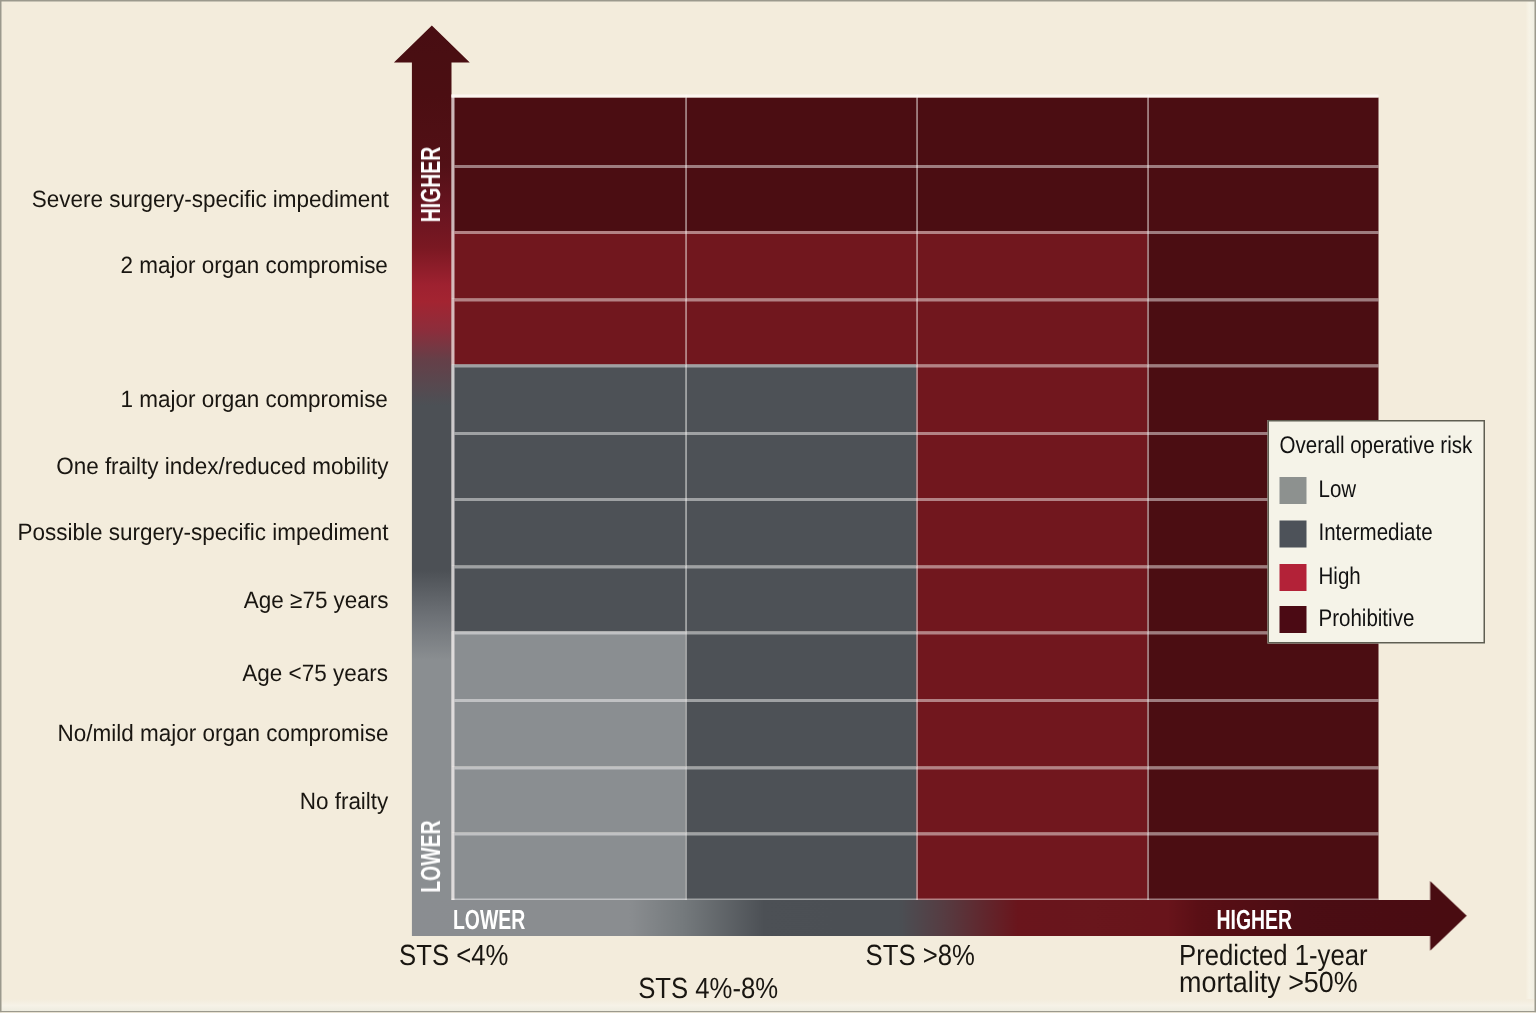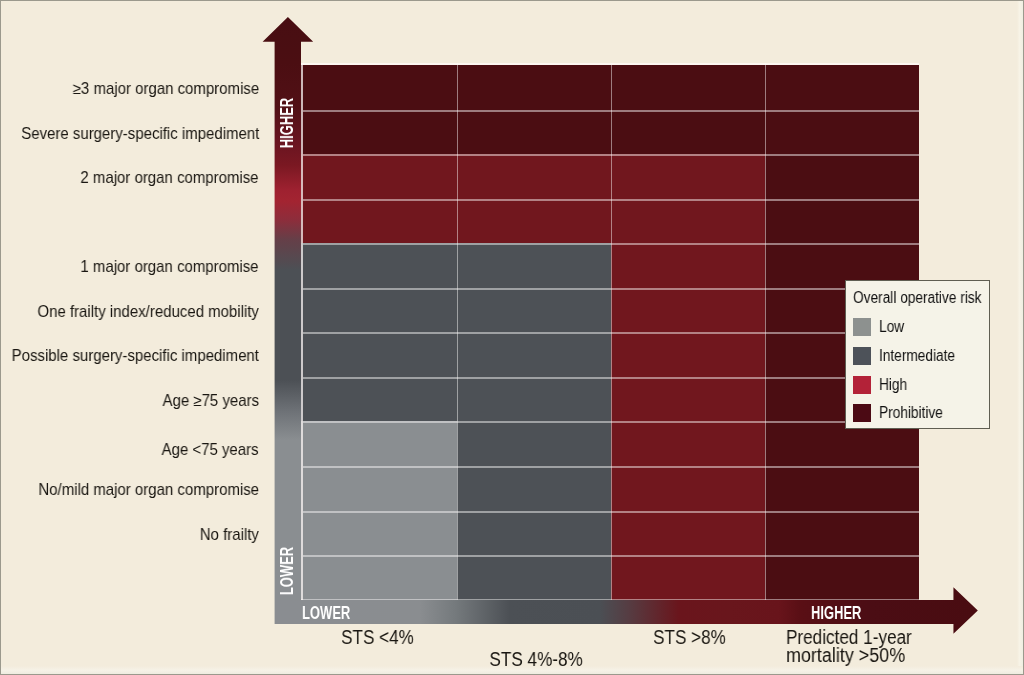--- a/index.html
+++ b/index.html
@@ -43,21 +43,21 @@
   .htxt{display:inline-block;color:#ffffff;font-weight:bold;
         line-height:24px;white-space:nowrap;
         transform:scaleX(.70);transform-origin:0 50%;will-change:transform;}
 
   
   .rowlabel{position:absolute;left:0;width:259px;text-align:right;
             font-size:15.7px;color:#191611;line-height:16px;height:16px;}
   .rowlabel span{display:inline-block;transform:scaleX(.955);transform-origin:100% 50%;will-change:transform;}
 
   
-  .collabel{position:absolute;text-align:center;font-size:19.5px;color:#191611;
+  .collabel{position:absolute;font-size:19.5px;color:#191611;
             line-height:18px;}
   .collabel span{display:inline-block;transform:scaleX(.879);transform-origin:50% 50%;will-change:transform;}
 
   
   #legend{position:absolute;left:845px;top:280px;width:145px;height:149px;
           background:#f5f3e8;border:1px solid #5f5e52;box-sizing:border-box;}
   #legend-title{position:absolute;left:7px;top:5.7px;font-size:16px;color:#111;
                 white-space:nowrap;line-height:22px;}
   #legend-title span{display:inline-block;transform:scaleX(.855);transform-origin:0 50%;will-change:transform;}
   .leg-item{position:absolute;left:7px;height:18px;}
@@ -216,21 +216,20 @@
       <div class="leg-item" style="top: 94.6px;">
         <div class="leg-sw" style="background: rgb(179, 34, 56);"></div>
         <div class="leg-lab"><span>High</span></div>
       </div>
       <div class="leg-item" style="top: 123.4px;">
         <div class="leg-sw" style="background: rgb(75, 10, 20);"></div>
         <div class="leg-lab"><span>Prohibitive</span></div>
       </div>
     </div>
 
-<div class="rowlabel" style="top: 81.1292px;"><span>≥3 major organ compromise</span></div>
     <div class="rowlabel" style="top: 125.688px;"><span>Severe surgery-specific impediment</span></div>
     <div class="rowlabel" style="top: 170.246px; text-align: right;"><span>2 major organ compromise</span></div>
     <div class="rowlabel" style="top: 259.362px;"><span>1 major organ compromise</span></div>
     <div class="rowlabel" style="top: 303.921px;"><span>One frailty index/reduced mobility</span></div>
     <div class="rowlabel" style="top: 348.479px;"><span>Possible surgery-specific impediment</span></div>
     <div class="rowlabel" style="top: 393.038px;"><span>Age ≥75 years</span></div>
     <div class="rowlabel" style="top: 442px;"><span>Age &lt;75 years</span></div>
     <div class="rowlabel" style="top: 526.712px;"><span>No frailty</span></div>
     <div class="rowlabel" style="top: 482.154px;"><span>No/mild major organ compromise</span></div>
     <div class="collabel" style="left: 260.8px; width: 234px; top: 628.1px;"><span>STS &lt;4%</span></div>

